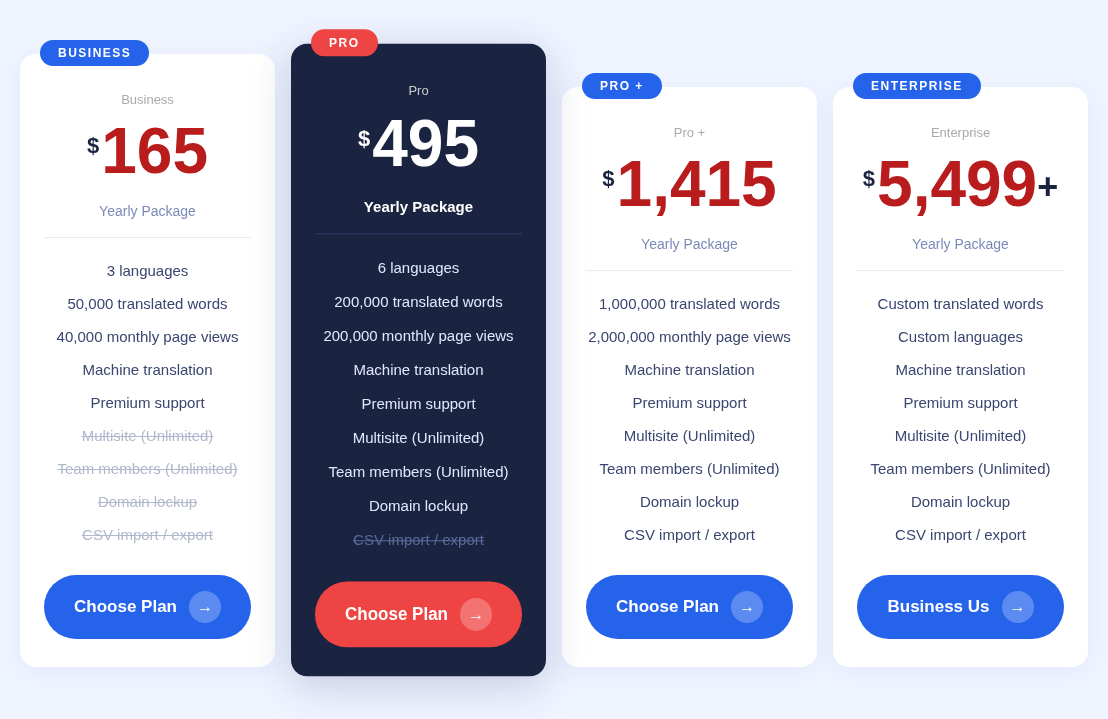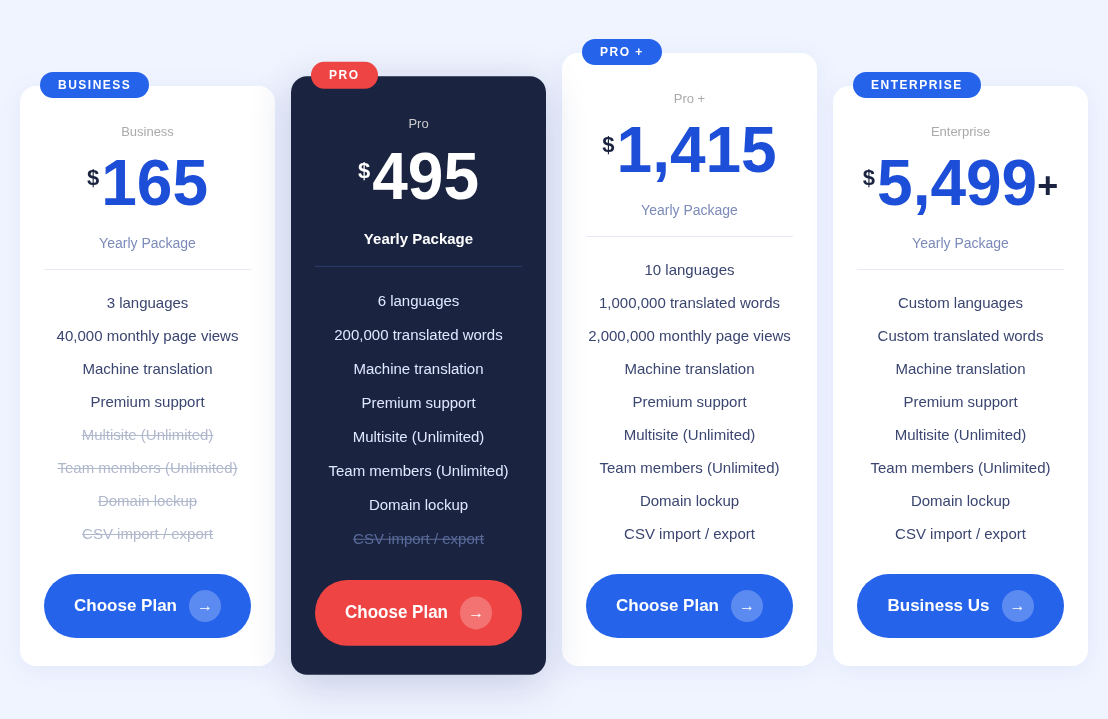--- a/index.html
+++ b/index.html
@@ -76,21 +76,21 @@
       font-size: 22px;
       font-weight: 700;
       color: #1a2340;
       margin-top: 14px;
       margin-right: 2px;
     }
     .plan-card.featured .price-dollar { color: #fff; }
     .price-amount {
       font-size: 64px;
       font-weight: 800;
-      color: #1d4ed8;
+      color: #b91c1c;
       line-height: 1;
     }
     .plan-card.featured .price-amount { color: #fff; }
     .price-plus {
       font-size: 36px;
       font-weight: 700;
       color: #1a2340;
       align-self: flex-start;
       margin-top: 14px;
     }
@@ -170,20 +170,21 @@
       <span class="badge business">BUSINESS</span>
       <div class="plan-logo">Business</div>
       <div class="price-row">
         <span class="price-dollar">$</span>
         <span class="price-amount">165</span>
       </div>
       <div class="price-label">Yearly Package</div>
       <hr class="divider">
       <ul class="features-list">
         <li>3 languages</li>
+        <li>50,000 translated words</li>
         <li>40,000 monthly page views</li>
         <li>Machine translation</li>
         <li>Premium support</li>
         <li class="strikethrough">Multisite (Unlimited)</li>
         <li class="strikethrough">Team members (Unlimited)</li>
         <li class="strikethrough">Domain lockup</li>
         <li class="strikethrough">CSV import / export</li>
       </ul>
       <button class="cta-btn ">
         <span>Choose Plan</span>
@@ -195,20 +196,21 @@
       <div class="plan-logo">Pro</div>
       <div class="price-row">
         <span class="price-dollar">$</span>
         <span class="price-amount">495</span>
       </div>
       <div class="price-label">Yearly Package</div>
       <hr class="divider">
       <ul class="features-list">
         <li>6 languages</li>
         <li>200,000 translated words</li>
+        <li>200,000 monthly page views</li>
         <li>Machine translation</li>
         <li>Premium support</li>
         <li>Multisite (Unlimited)</li>
         <li>Team members (Unlimited)</li>
         <li>Domain lockup</li>
         <li class="strikethrough">CSV import / export</li>
       </ul>
       <button class="cta-btn featured-btn">
         <span>Choose Plan</span>
         <span class="arrow-circle">→</span>
@@ -217,21 +219,20 @@
     <div class="plan-card">
       <span class="badge pro-plus">PRO +</span>
       <div class="plan-logo">Pro +</div>
       <div class="price-row">
         <span class="price-dollar">$</span>
         <span class="price-amount">1,415</span>
       </div>
       <div class="price-label">Yearly Package</div>
       <hr class="divider">
       <ul class="features-list">
-        <li>10 languages</li>
         <li>1,000,000 translated words</li>
         <li>2,000,000 monthly page views</li>
         <li>Machine translation</li>
         <li>Premium support</li>
         <li>Multisite (Unlimited)</li>
         <li>Team members (Unlimited)</li>
         <li>Domain lockup</li>
         <li>CSV import / export</li>
       </ul>
       <button class="cta-btn ">
@@ -243,22 +244,22 @@
       <span class="badge enterprise">ENTERPRISE</span>
       <div class="plan-logo">Enterprise</div>
       <div class="price-row">
         <span class="price-dollar">$</span>
         <span class="price-amount">5,499</span>
         <span class="price-plus">+</span>
       </div>
       <div class="price-label">Yearly Package</div>
       <hr class="divider">
       <ul class="features-list">
+        <li>Custom translated words</li>
         <li>Custom languages</li>
-        <li>Custom translated words</li>
         <li>Machine translation</li>
         <li>Premium support</li>
         <li>Multisite (Unlimited)</li>
         <li>Team members (Unlimited)</li>
         <li>Domain lockup</li>
         <li>CSV import / export</li>
       </ul>
       <button class="cta-btn ">
         <span>Business Us</span>
         <span class="arrow-circle">→</span>

